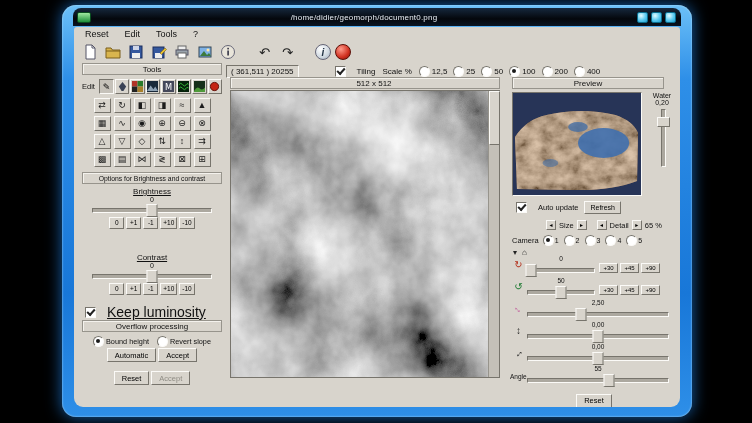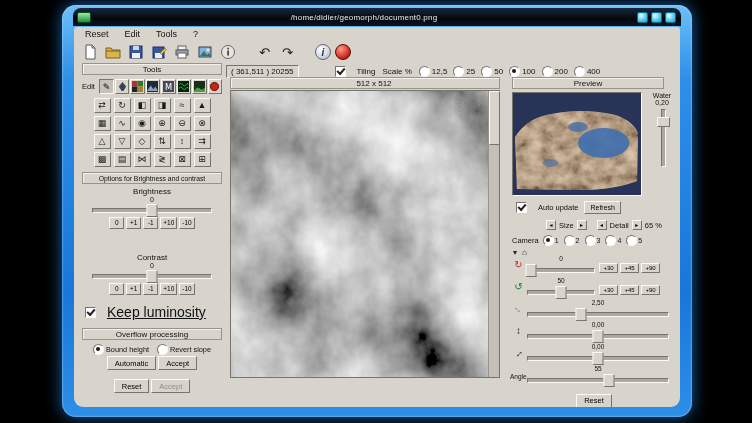--- a/index.html
+++ b/index.html
@@ -53,35 +53,35 @@
   .tools-panel{position:absolute;left:8px;top:36px;width:140px;}
   .edit-row{margin-top:3px;display:flex;align-items:center;gap:1px;height:17px;}
   .edit-row .lbl{font-size:7.5px;width:17px;}
   .tbtn{width:15px;height:15px;padding:0;background:#d8d4cc;border:1px solid;
         border-color:#fbfaf7 #77746c #77746c #fbfaf7;display:flex;align-items:center;justify-content:center;}
   .tbtn.pressed{border-color:#77746c #fbfaf7 #fbfaf7 #77746c;background:#c6c2ba;}
   .tbtn svg{display:block;}
   .tool-grid{margin:3px auto 0;width:120px;display:flex;flex-wrap:wrap;gap:3px;justify-content:center;}
   .tool-grid .tbtn{width:17px;height:15px;font-size:9px;line-height:9px;color:#1c1c1c;}
   .opts-header{margin-top:5px;font-size:6.8px;}
-  .c-label{text-align:center;font-size:8px;margin-top:3px;}
+  .c-label{text-align:center;font-size:8px;margin-top:3px;text-decoration:underline;}
   .c-value{text-align:center;font-size:7px;}
   .hslider{position:relative;height:13px;margin:0 auto;width:120px;}
   .hslider .track{position:absolute;left:0;right:0;top:5px;height:3px;background:#aca89f;
                   border:1px solid;border-color:#77746c #fbfaf7 #fbfaf7 #77746c;}
   .hslider .handle{position:absolute;top:1px;width:9px;height:11px;transform:translateX(-50%);
                    background:#d8d4cc;border:1px solid;border-color:#fbfaf7 #77746c #77746c #fbfaf7;}
   .btn-row{display:flex;justify-content:center;gap:2px;margin-top:1px;}
   .sbtn{min-width:15px;height:12px;font-size:6.5px;line-height:10px;padding:0 2px;
         background:#d8d4cc;border:1px solid;border-color:#fbfaf7 #77746c #77746c #fbfaf7;}
   .pbtn{height:14px;font-size:7.5px;padding:0 7px;background:#d8d4cc;border:1px solid;
         border-color:#fbfaf7 #77746c #77746c #fbfaf7;}
   .pbtn.disabled{color:#8f8c84;}
   .chk-line{margin:9px 0 0 3px;font-size:14px;text-decoration:underline;}
-  .overflow-header{margin-top:8px;}
+  .overflow-header{}
   .ovf-row{margin-top:4px;display:flex;gap:8px;justify-content:center;}
   .ovf-row .radio-opt{font-size:7.3px;}
   .act-row{margin-top:1px;}
   .fin-row{margin-top:9px;}
   
   .canvas-header{position:absolute;left:156px;top:50px;width:270px;box-sizing:border-box;padding-left:18px;}
   .canvas-wrap{position:absolute;left:156px;top:63px;width:270px;height:288px;background:#fff;
                border:1px solid #77746c;box-sizing:border-box;display:flex;}
   .canvas-img{width:258px;height:100%;}
   .canvas-img svg{display:block;width:100%;height:100%;}

